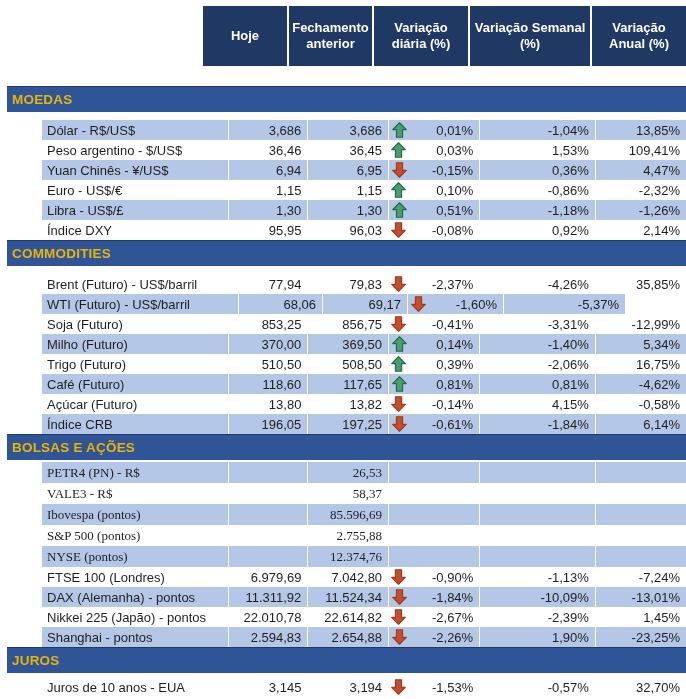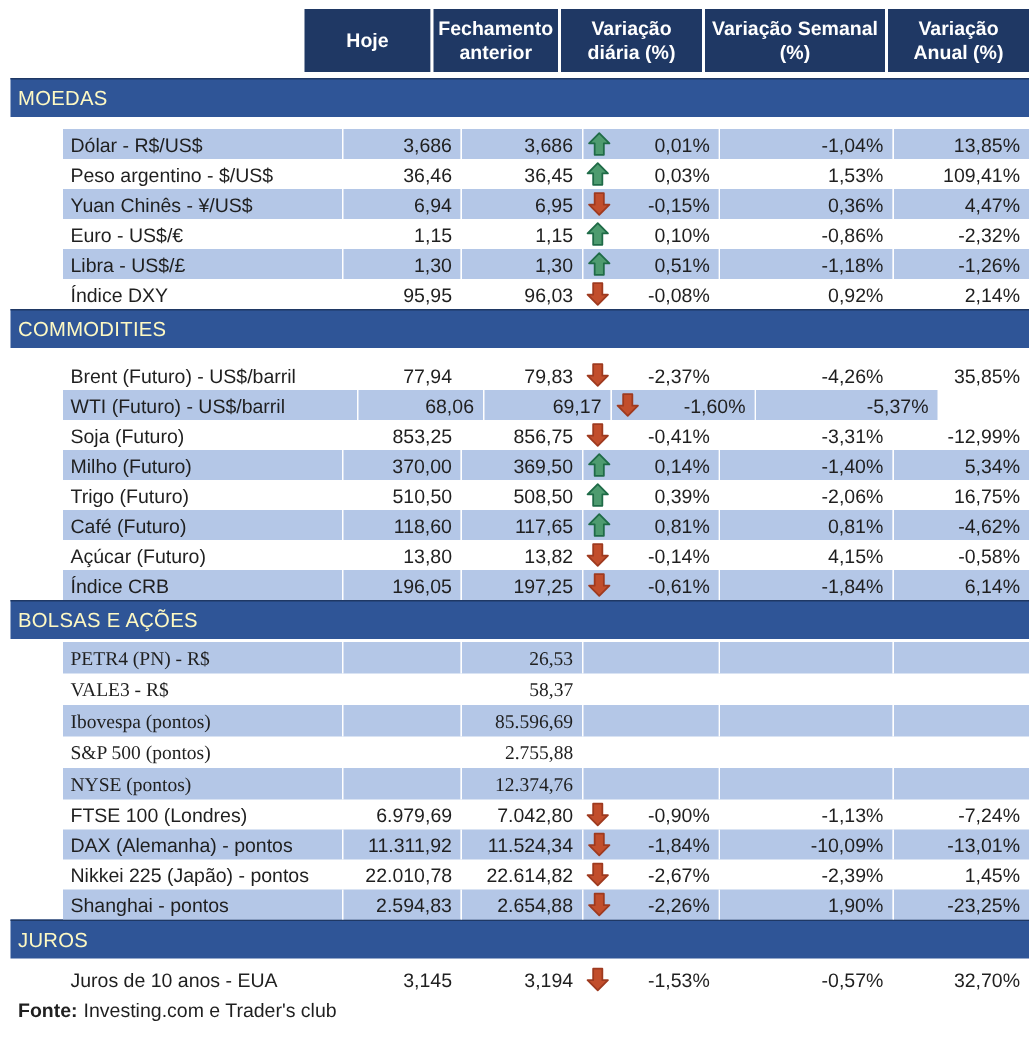--- a/index.html
+++ b/index.html
@@ -6,35 +6,35 @@
   .page{
     position:relative;
     width:686px;height:699px;
     background:#fff;
     font-family:"Liberation Sans",sans-serif;
     color:var(--text,#1f1f1f);
     overflow:hidden;
   }
   .table{margin:6px 0 0 7px;width:679px;}
   
-  .header-row{display:flex;height:42px;margin-bottom:4px;}
+  .header-row{display:flex;height:60px;margin-bottom:20px;}
   .h-spacer{width:196px;box-sizing:border-box;}
   .hcell{
     background:var(--header-bg,#1F3864);
     color:#fff;font-weight:bold;font-size:13px;line-height:1.25;
     display:flex;align-items:center;justify-content:center;text-align:center;
     box-sizing:border-box;padding:0 3px;
   }
   .hcell + .hcell{border-left:2px solid #fff;}
   .hc1{width:84px}.hc2{width:85px}.hc3{width:96px}.hc4{width:122px}.hc5{width:96px}
   
   .band{
     height:26px;background:var(--section-bg,#2F5597);
     border-top:1px solid var(--header-bg,#1F3864);
-    color:#fef9c3;font-weight:normal;font-size:13.5px;letter-spacing:.2px;
+    color:#eab308;font-weight:bold;font-size:13.5px;letter-spacing:.2px;
     display:flex;align-items:center;padding-left:5px;
     box-sizing:border-box;margin-bottom:8px;
   }
   .band-2{margin-bottom:2px;}
   .band-3{margin-bottom:4px;}
   
   .row{display:flex;height:20px;font-size:13px;margin-left:35px;}
   .row.tall{height:21px;font-family:Liberation Serif, serif;}
   .cell{display:flex;align-items:center;box-sizing:border-box;overflow:hidden;white-space:nowrap;}
   .row.shaded .cell{background:var(--row-shaded,#B4C7E7);}

